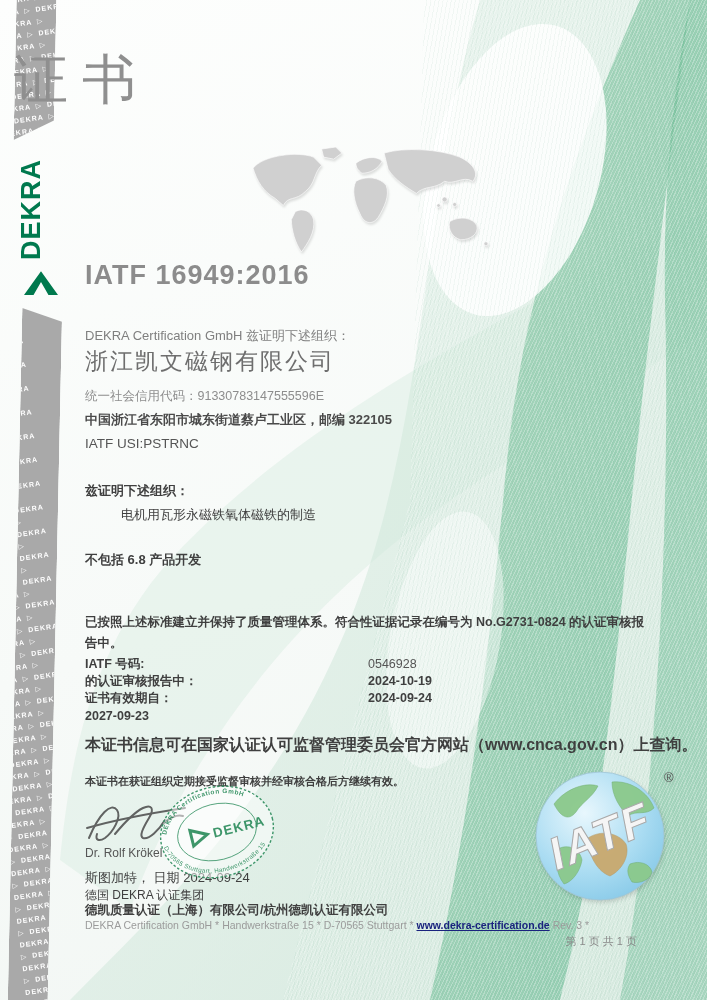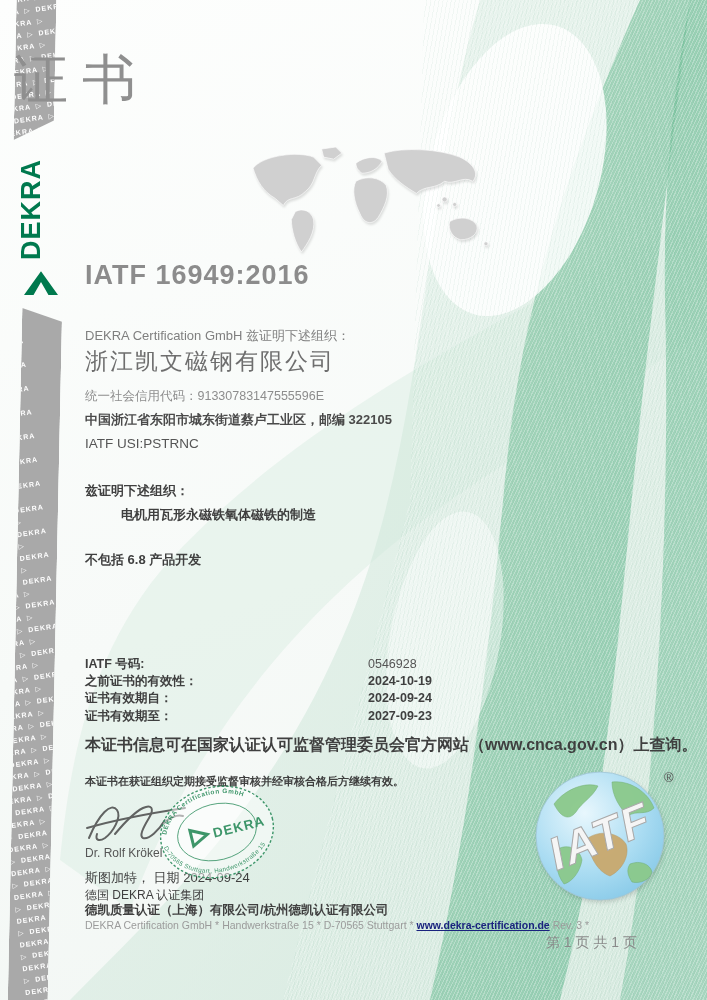--- a/index.html
+++ b/index.html
@@ -43,40 +43,40 @@
   }
   .world-map{position:absolute;left:243px;top:143px;z-index:2;filter:drop-shadow(1px 2px 1px rgba(0,0,0,.12));}
   .standard{position:absolute;left:85px;top:260px;font-size:27px;font-weight:bold;color:#8c8c8c;letter-spacing:1px;z-index:2;text-align:center;}
   .t{position:absolute;left:85px;z-index:2;}
   .intro{top:327px;font-size:13px;color:#7f7f7f;}
   .company{top:346px;font-size:23px;color:#6e6e6e;letter-spacing:2px;}
   .credit{top:388px;font-size:12.5px;color:#8d8d8d;text-align:center;}
   .address{top:411px;font-size:13px;font-weight:bold;color:#4a4a4a;}
   .usi{top:436px;font-size:13.5px;color:#555;}
   .scope-h{top:482px;font-size:13px;font-weight:bold;}
-  .scope{top:506px;font-size:13px;font-weight:bold;padding-left:36px;}
+  .scope{top:506px;font-size:13px;font-weight:normal;padding-left:36px;}
   .excl{top:551px;font-size:13px;font-weight:bold;}
   .statement{top:612px;width:565px;font-size:12.5px;font-weight:bold;line-height:21px;}
   .details{position:absolute;left:85px;top:656px;width:480px;font-size:12.5px;line-height:17.2px;z-index:2;}
   .drow{display:flex;}
   .dlabel{width:283px;font-weight:bold;color:#3f3f3f;}
   .dval{color:#555;}
   .dval.vb{font-weight:bold;color:#3f3f3f;}
   .note0{top:735px;font-size:16px;font-weight:bold;}
   .note1{top:774px;font-size:11px;font-weight:bold;}
   
   .sig{position:absolute;left:85px;top:794px;z-index:2;}
   .sig-name{position:absolute;left:85px;top:846px;font-size:12px;color:#555;z-index:2;}
   .seal{position:absolute;left:135px;top:770px;z-index:3;opacity:.92;}
   .place-date{top:869px;font-size:13px;}
   .org1{top:887px;font-size:12px;}
   .org2{top:902px;font-size:12.5px;font-weight:bold;}
   .footer-line{top:919px;font-size:10.5px;color:#9b9b9b;}
   .footer-link{color:#1a237e;font-weight:bold;text-decoration:underline;}
-  .page-num{position:absolute;right:70px;top:934px;font-size:14px;color:#8a8a8a;z-index:2;}
+  .page-num{position:absolute;right:70px;top:934px;font-size:11px;color:#8a8a8a;z-index:2;}
   .iatf-globe{position:absolute;left:532px;top:764px;z-index:2;filter:drop-shadow(1px 2px 2px rgba(0,0,0,.15));}
 </style>
 </head>
 <body>
 
 <div class="page">
 
   <svg class="waves" viewBox="0 0 707 1000" aria-hidden="true">
     <defs>
       <linearGradient id="g1" x1="0" y1="0" x2="1" y2="1">
@@ -136,36 +136,36 @@
   <div class="standard">IATF 16949:2016</div>
 
   <div class="t company">浙江凯文磁钢有限公司</div>
   <div class="t intro">DEKRA Certification GmbH 兹证明下述组织：</div>
   <div class="t credit">统一社会信用代码：91330783147555596E</div>
   <div class="t address">中国浙江省东阳市城东街道蔡卢工业区，邮编 322105</div>
   <div class="t usi">IATF USI:PSTRNC</div>
   <div class="t scope-h">兹证明下述组织：</div>
   <div class="t scope">电机用瓦形永磁铁氧体磁铁的制造</div>
   <div class="t excl">不包括 6.8 产品开发</div>
+  <div class="t statement">已按照上述标准建立并保持了质量管理体系。符合性证据记录在编号为 No.G2731-0824 的认证审核报告中。</div>
 
   <div class="details">
     <div class="drow">
       <span class="dlabel">IATF 号码:</span>
       <span class="dval">0546928</span>
     </div>
     <div class="drow">
-      <span class="dlabel">之前证书的有效性：</span>
+      <span class="dlabel">的认证审核报告中：</span>
       <span class="dval vb">2024-10-19</span>
     </div>
     <div class="drow">
       <span class="dlabel">证书有效期自：</span>
       <span class="dval vb">2024-09-24</span>
     </div>
     <div class="drow">
-      <span class="dlabel">证书有效期至：</span>
       <span class="dval vb">2027-09-23</span>
     </div>
   </div>
 
   <div class="t note0">本证书信息可在国家认证认可监督管理委员会官方网站（www.cnca.gov.cn）上查询。</div>
   <div class="t note1">本证书在获证组织定期接受监督审核并经审核合格后方继续有效。</div>
 
   <svg class="sig" width="105" height="58" viewBox="0 0 105 58">
     <g fill="none" stroke="#4a4a4a" stroke-width="2" stroke-linecap="round" opacity="0.85">
       <path d="M4,44 C14,20 26,8 32,16 C37,23 28,38 20,44 C14,48 10,46 12,40"></path>

